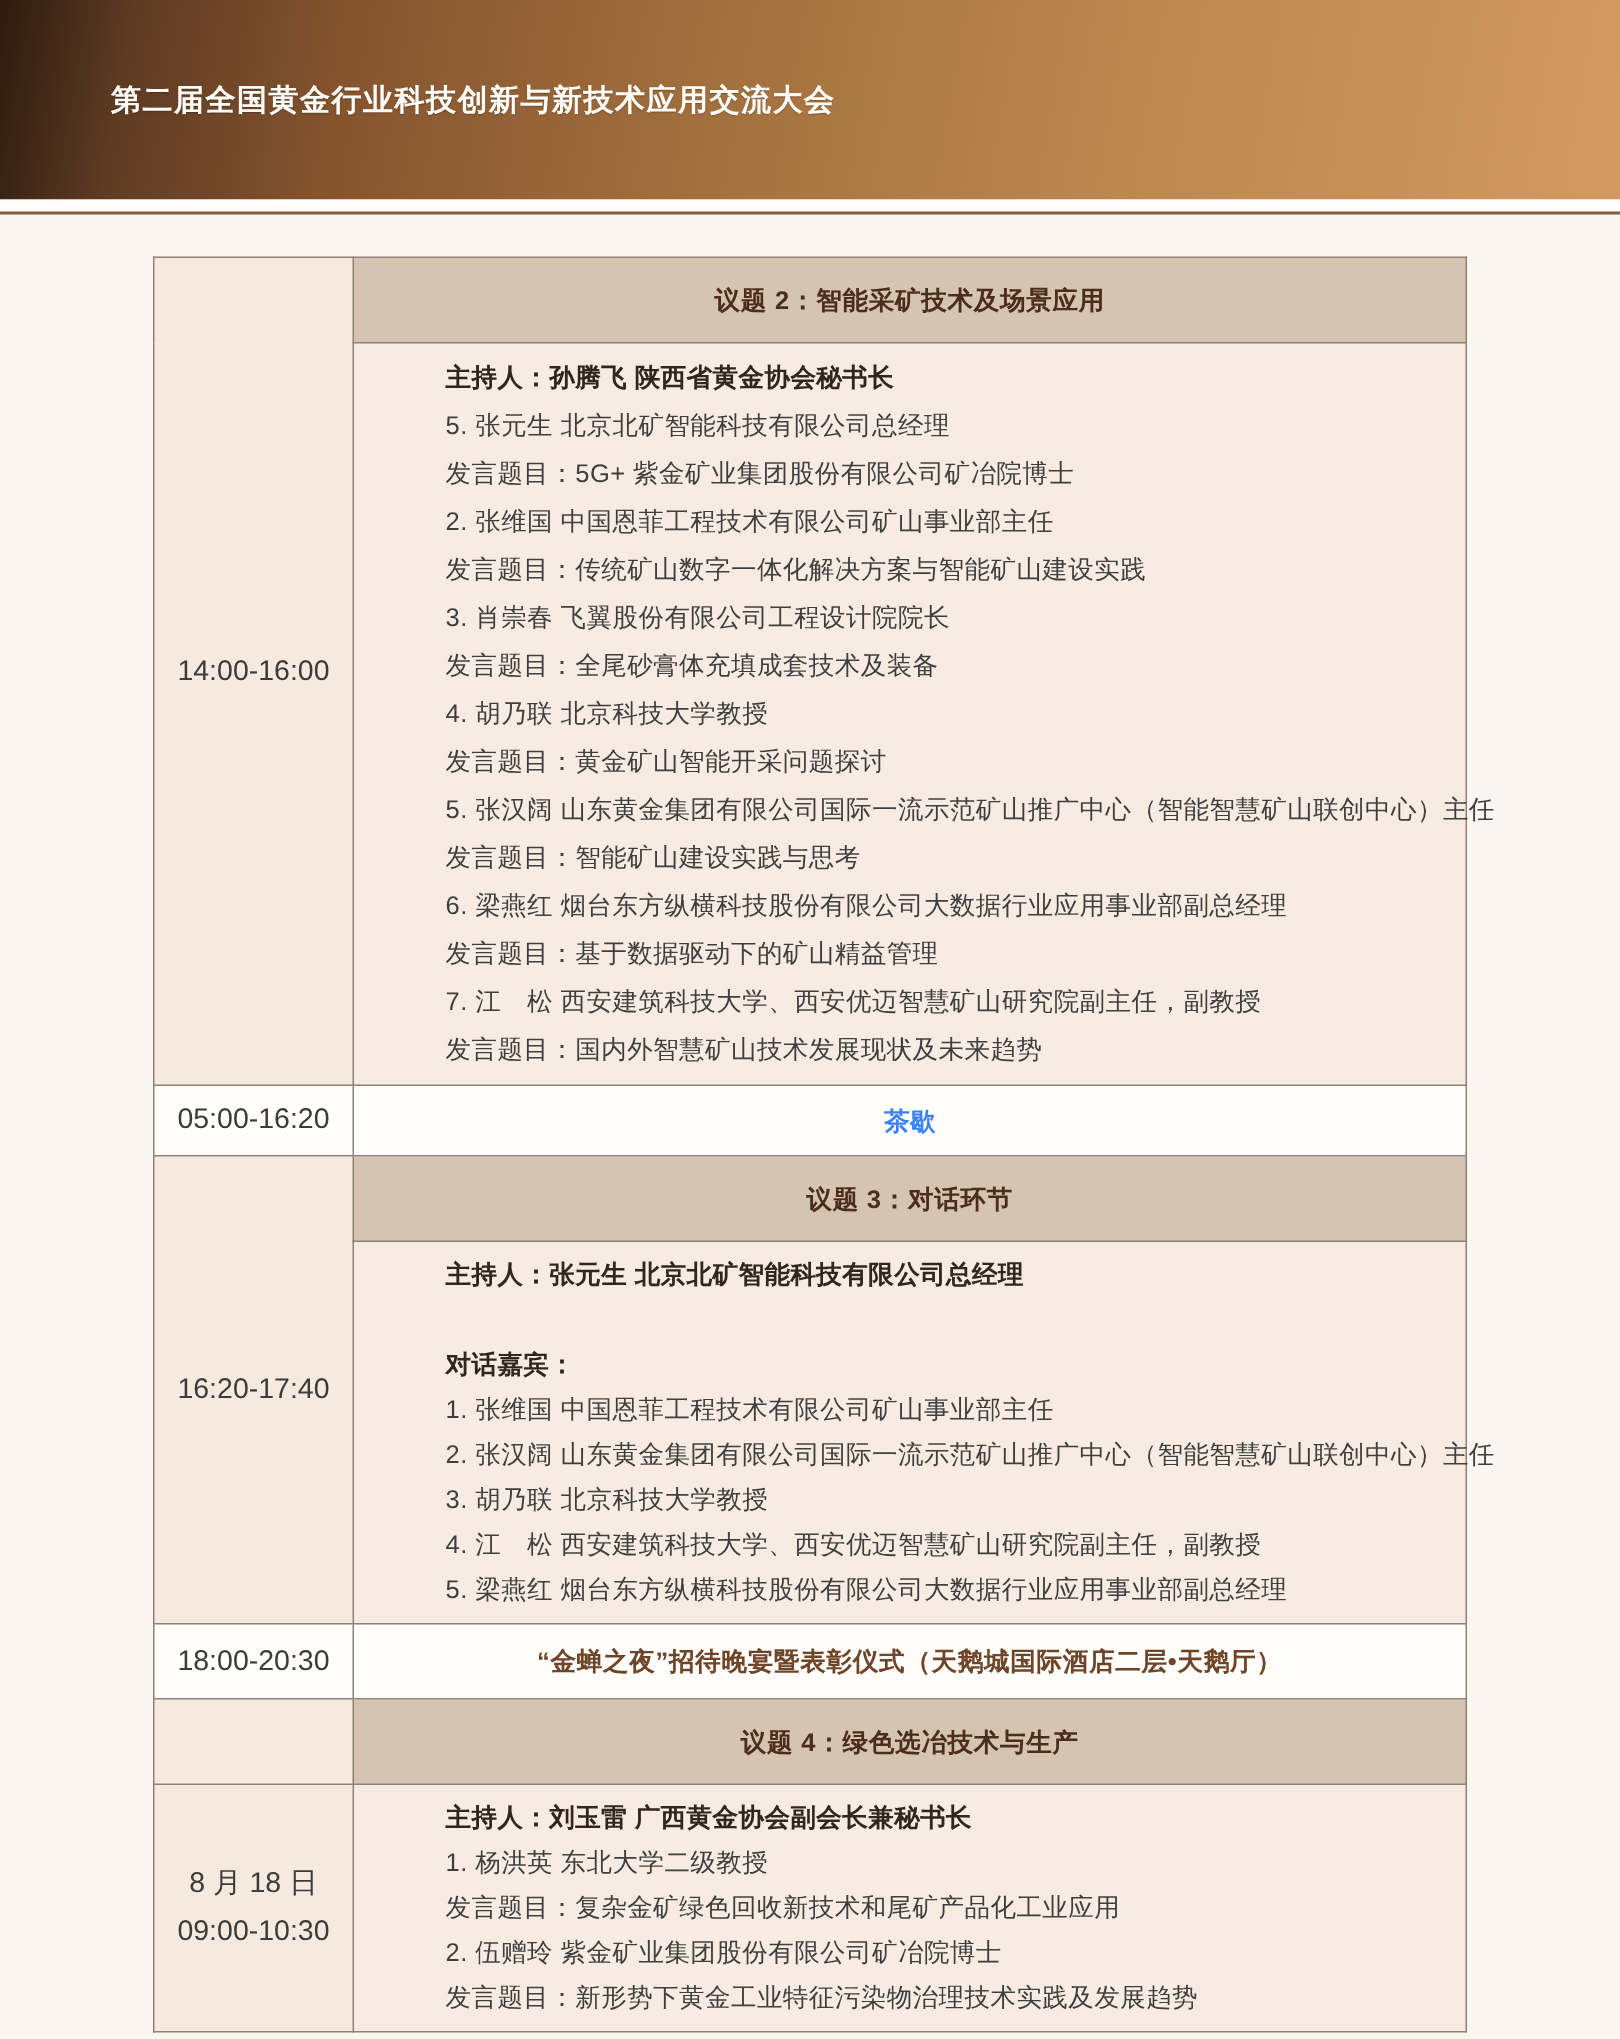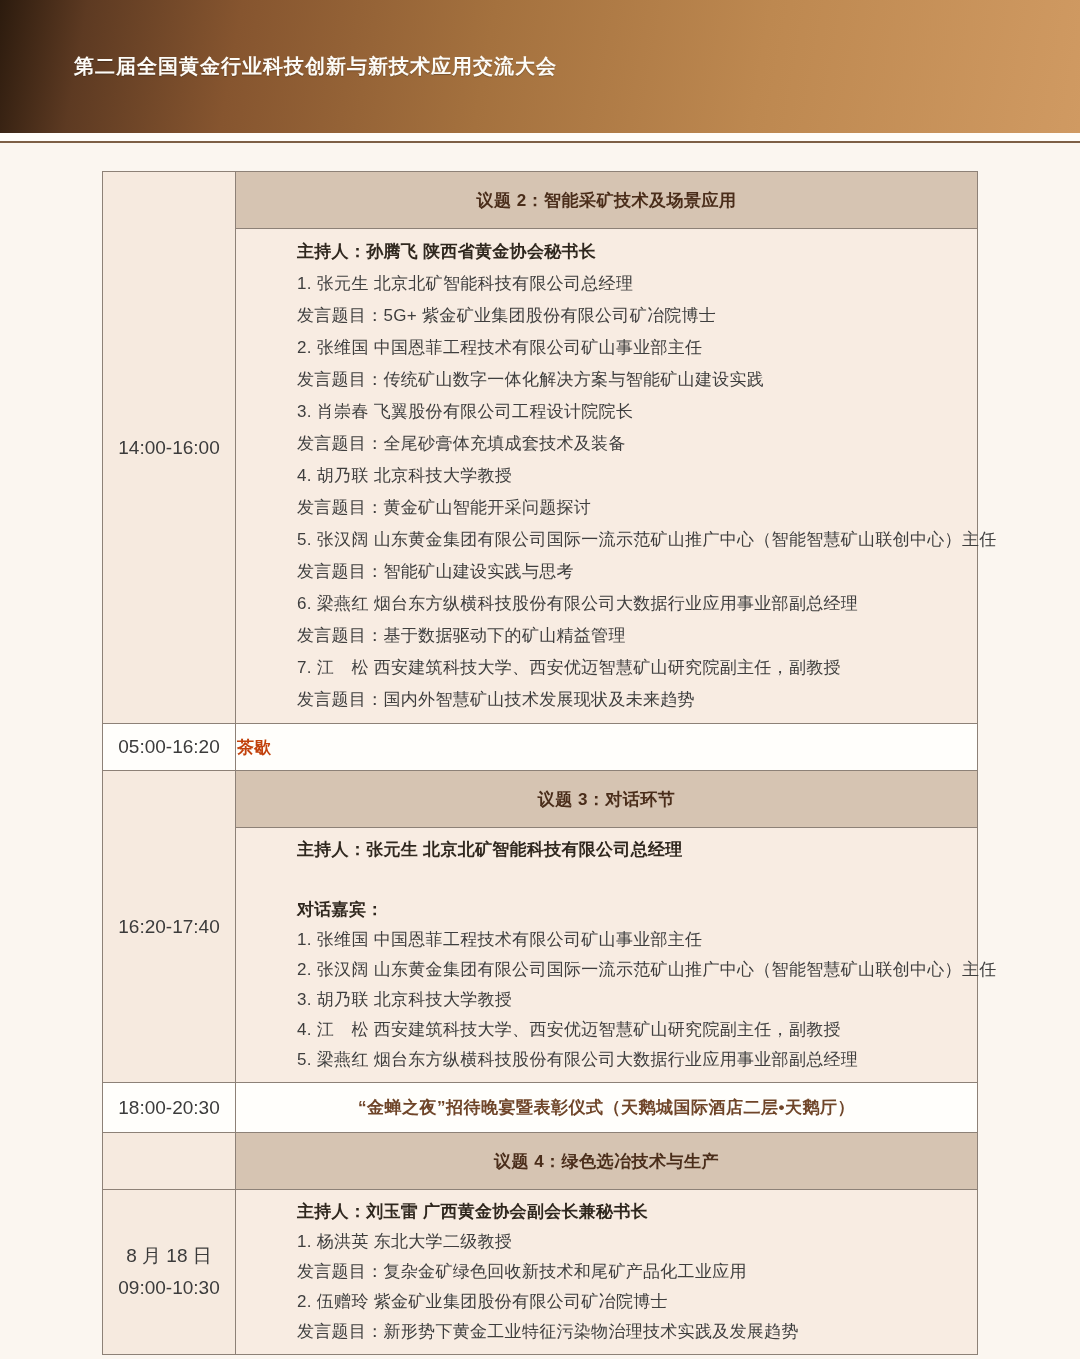--- a/index.html
+++ b/index.html
@@ -71,24 +71,24 @@
     line-height: 32px;
     letter-spacing: 0.3px;
     white-space: nowrap;
     margin-left: 48px;
   }
   .s3 .line, .s4 .line { line-height: 30px; }
   .line.bold { font-weight: bold; color: #2f271e; }
   .spacer { height: 30px; }
   tr.hl td { background: #fffefb; }
   td.center-label {
-    text-align: left;
+    text-align: center;
     font-weight: bold;
     font-size: 17px;
-    color: #c2410c;
+    color: #3b82f6;
     height: 47px;
   }
   td.banquet {
     text-align: center;
     font-weight: bold;
     font-size: 17px;
     color: #6f4529;
     height: 50px;
     letter-spacing: 0.5px;
     margin-top: 24px;
@@ -114,21 +114,21 @@
 
       <tr>
         <td class="time" rowspan="2">
           <div class="tline">14:00-16:00</div>
         </td>
         <td class="sec">议题 2：智能采矿技术及场景应用</td>
       </tr>
       <tr>
         <td class="detail s2">
           <div class="line bold">主持人：孙腾飞 陕西省黄金协会秘书长</div>
-          <div class="line">1. 张元生 北京北矿智能科技有限公司总经理</div>
+          <div class="line">5. 张元生 北京北矿智能科技有限公司总经理</div>
           <div class="line">发言题目：5G+ 紫金矿业集团股份有限公司矿冶院博士</div>
           <div class="line">2. 张维国 中国恩菲工程技术有限公司矿山事业部主任</div>
           <div class="line">发言题目：传统矿山数字一体化解决方案与智能矿山建设实践</div>
           <div class="line">3. 肖崇春 飞翼股份有限公司工程设计院院长</div>
           <div class="line">发言题目：全尾砂膏体充填成套技术及装备</div>
           <div class="line">4. 胡乃联 北京科技大学教授</div>
           <div class="line">发言题目：黄金矿山智能开采问题探讨</div>
           <div class="line">5. 张汉阔 山东黄金集团有限公司国际一流示范矿山推广中心（智能智慧矿山联创中心）主任</div>
           <div class="line">发言题目：智能矿山建设实践与思考</div>
           <div class="line">6. 梁燕红 烟台东方纵横科技股份有限公司大数据行业应用事业部副总经理</div>

